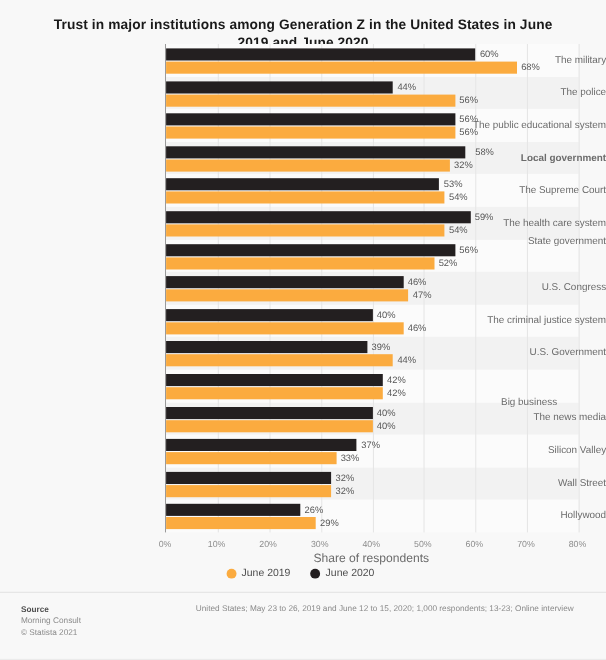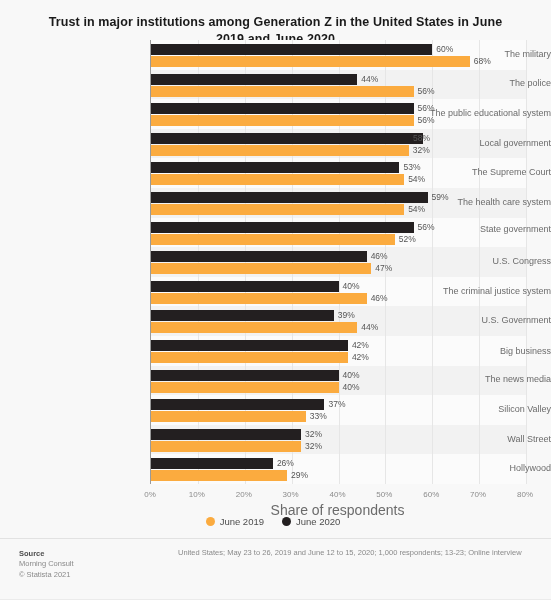--- a/index.html
+++ b/index.html
@@ -114,21 +114,21 @@
     color: #8c8c8c;
     transform: translateX(-50%);
     white-space: nowrap;
   }
   #x-axis-title {
     position: absolute;
     left: 150px;
     top: 462px;
     width: 375px;
     text-align: center;
-    font-size: 14px;
+    font-size: 11px;
     color: #6b6b6b;
   }
 
   
   #legend {
     position: absolute;
     left: 0;
     top: 516px;
     width: 546px;
     display: flex;
@@ -250,21 +250,21 @@
         <div class="bar-value" style="left: 322.75px; top: 16px;">68%</div>
         <div class="bar y2020" style="left: 0px; top: 33.6px; width: 206.25px; background: rgb(35, 31, 32);"></div>
         <div class="bar-value" style="left: 210.25px; top: 33.6px;">44%</div>
         <div class="bar y2019" style="left: 0px; top: 45.6px; width: 262.5px; background: rgb(251, 171, 63);"></div>
         <div class="bar-value" style="left: 266.5px; top: 45.6px;">56%</div>
         <div class="bar y2020" style="left: 0px; top: 63.2px; width: 262.5px; background: rgb(35, 31, 32);"></div>
         <div class="bar-value" style="left: 266.5px; top: 63.2px;">56%</div>
         <div class="bar y2019" style="left: 0px; top: 75.2px; width: 262.5px; background: rgb(251, 171, 63);"></div>
         <div class="bar-value" style="left: 266.5px; top: 75.2px;">56%</div>
         <div class="bar y2020" style="left: 0px; top: 92.8px; width: 271.875px; background: rgb(35, 31, 32);"></div>
-        <div class="bar-value" style="left: 262px; top: 92.8px;">58%</div>
+        <div class="bar-value" style="left: 281px; top: 92.8px;">58%</div>
         <div class="bar y2019" style="left: 0px; top: 104.8px; width: 257.812px; background: rgb(251, 171, 63);"></div>
         <div class="bar-value" style="left: 261.812px; top: 104.8px;">32%</div>
         <div class="bar y2020" style="left: 0px; top: 122.4px; width: 248.438px; background: rgb(35, 31, 32);"></div>
         <div class="bar-value" style="left: 252.438px; top: 122.4px;">53%</div>
         <div class="bar y2019" style="left: 0px; top: 134.4px; width: 253.125px; background: rgb(251, 171, 63);"></div>
         <div class="bar-value" style="left: 257.125px; top: 134.4px;">54%</div>
         <div class="bar y2020" style="left: 0px; top: 152px; width: 276.562px; background: rgb(35, 31, 32);"></div>
         <div class="bar-value" style="left: 280.562px; top: 152px;">59%</div>
         <div class="bar y2019" style="left: 0px; top: 164px; width: 253.125px; background: rgb(251, 171, 63);"></div>
         <div class="bar-value" style="left: 257.125px; top: 164px;">54%</div>
@@ -302,28 +302,28 @@
         <div class="bar-value" style="left: 154px; top: 400.8px;">32%</div>
         <div class="bar y2020" style="left: 0px; top: 418.4px; width: 121.875px; background: rgb(35, 31, 32);"></div>
         <div class="bar-value" style="left: 125.875px; top: 418.4px;">26%</div>
         <div class="bar y2019" style="left: 0px; top: 430.4px; width: 135.938px; background: rgb(251, 171, 63);"></div>
         <div class="bar-value" style="left: 139.938px; top: 430.4px;">29%</div>
       </div>
     <div id="cat-labels">
         <div class="cat-label" style="top: 8.8px;">The military</div>
         <div class="cat-label" style="top: 38.4px;">The police</div>
         <div class="cat-label" style="top: 68px;">The public educational system</div>
-        <div class="cat-label" style="top: 97.6px;">Local government</div>
+        <div class="cat-label" style="top: 97.6px; font-weight: bold;">Local government</div>
         <div class="cat-label" style="top: 127.2px;">The Supreme Court</div>
         <div class="cat-label" style="top: 156.8px;">The health care system</div>
-        <div class="cat-label" style="top: 184px;">State government</div>
+        <div class="cat-label" style="top: 174px;">State government</div>
         <div class="cat-label" style="top: 216px;">U.S. Congress</div>
         <div class="cat-label" style="top: 245.6px;">The criminal justice system</div>
         <div class="cat-label" style="top: 275.2px;">U.S. Government</div>
-        <div class="cat-label" style="top: 306px;">Big business</div>
+        <div class="cat-label" style="top: 320px; text-align: center;">Big business</div>
         <div class="cat-label" style="top: 334.4px;">The news media</div>
         <div class="cat-label" style="top: 364px;">Silicon Valley</div>
         <div class="cat-label" style="top: 393.6px;">Wall Street</div>
         <div class="cat-label" style="top: 423.2px;">Hollywood</div>
       </div>
     <div id="x-axis">
         <div class="xtick" style="left: 0px;">0%</div>
         <div class="xtick" style="left: 46.875px;">10%</div>
         <div class="xtick" style="left: 93.75px;">20%</div>
         <div class="xtick" style="left: 140.625px;">30%</div>

